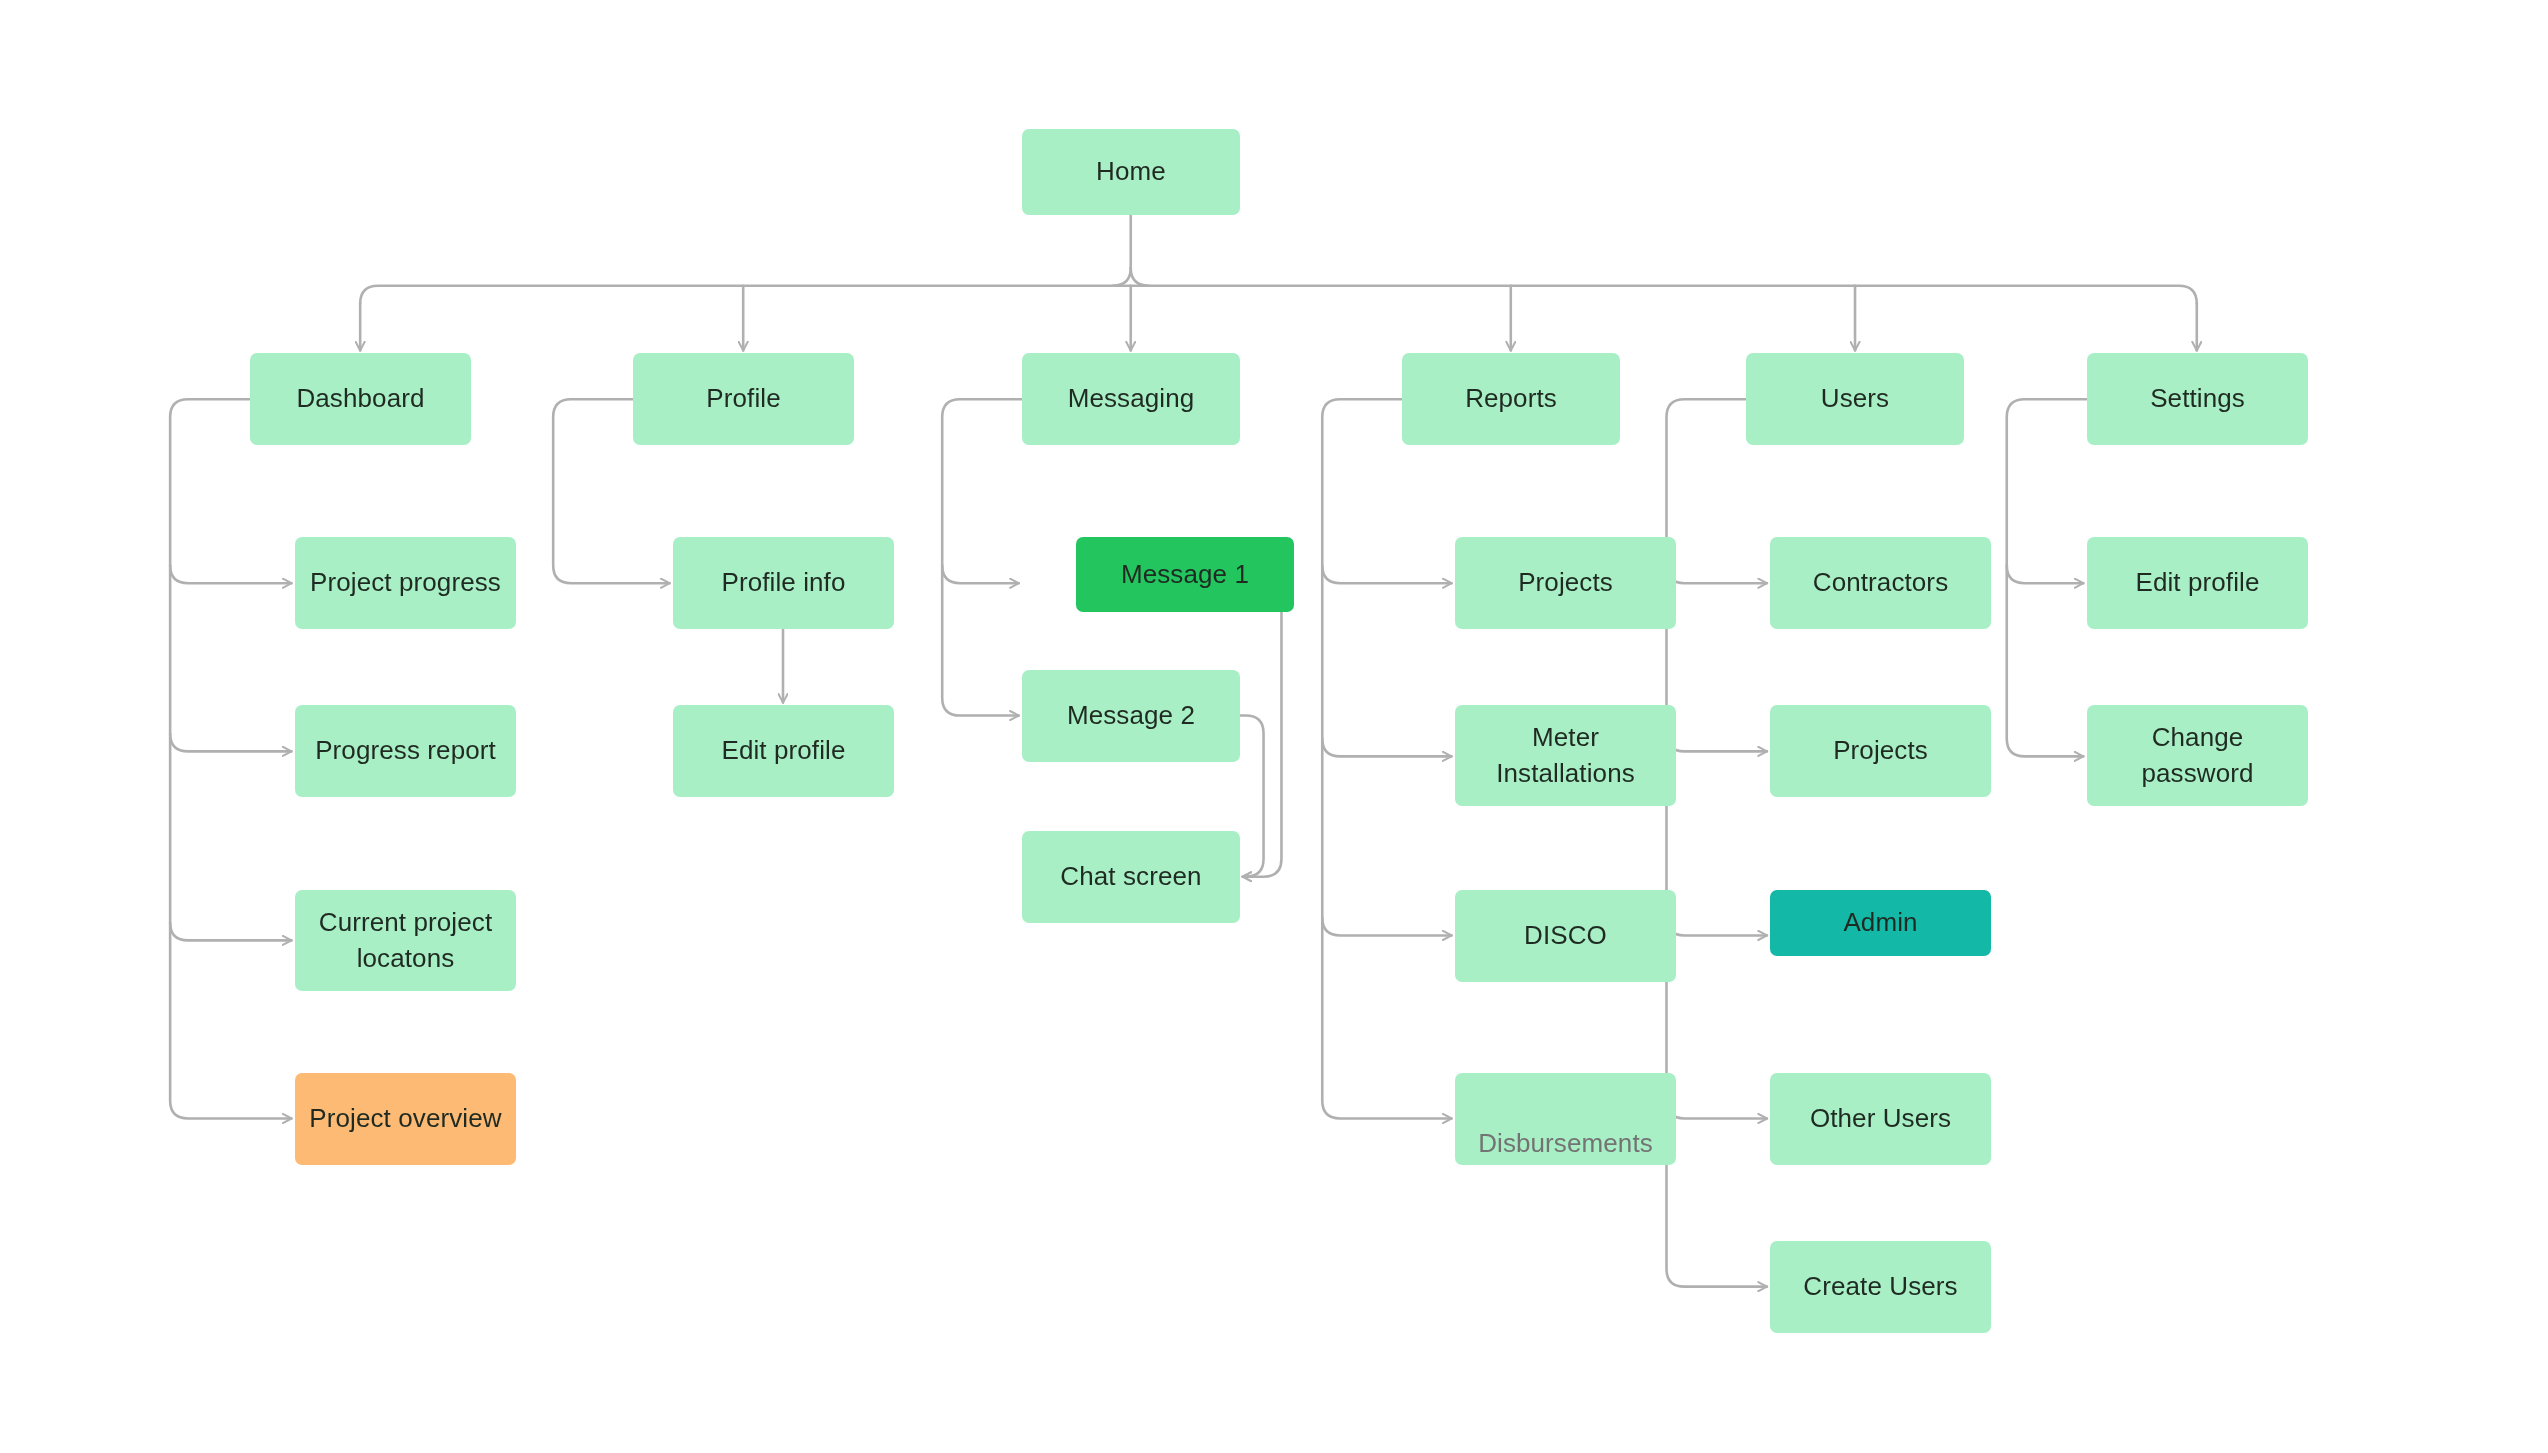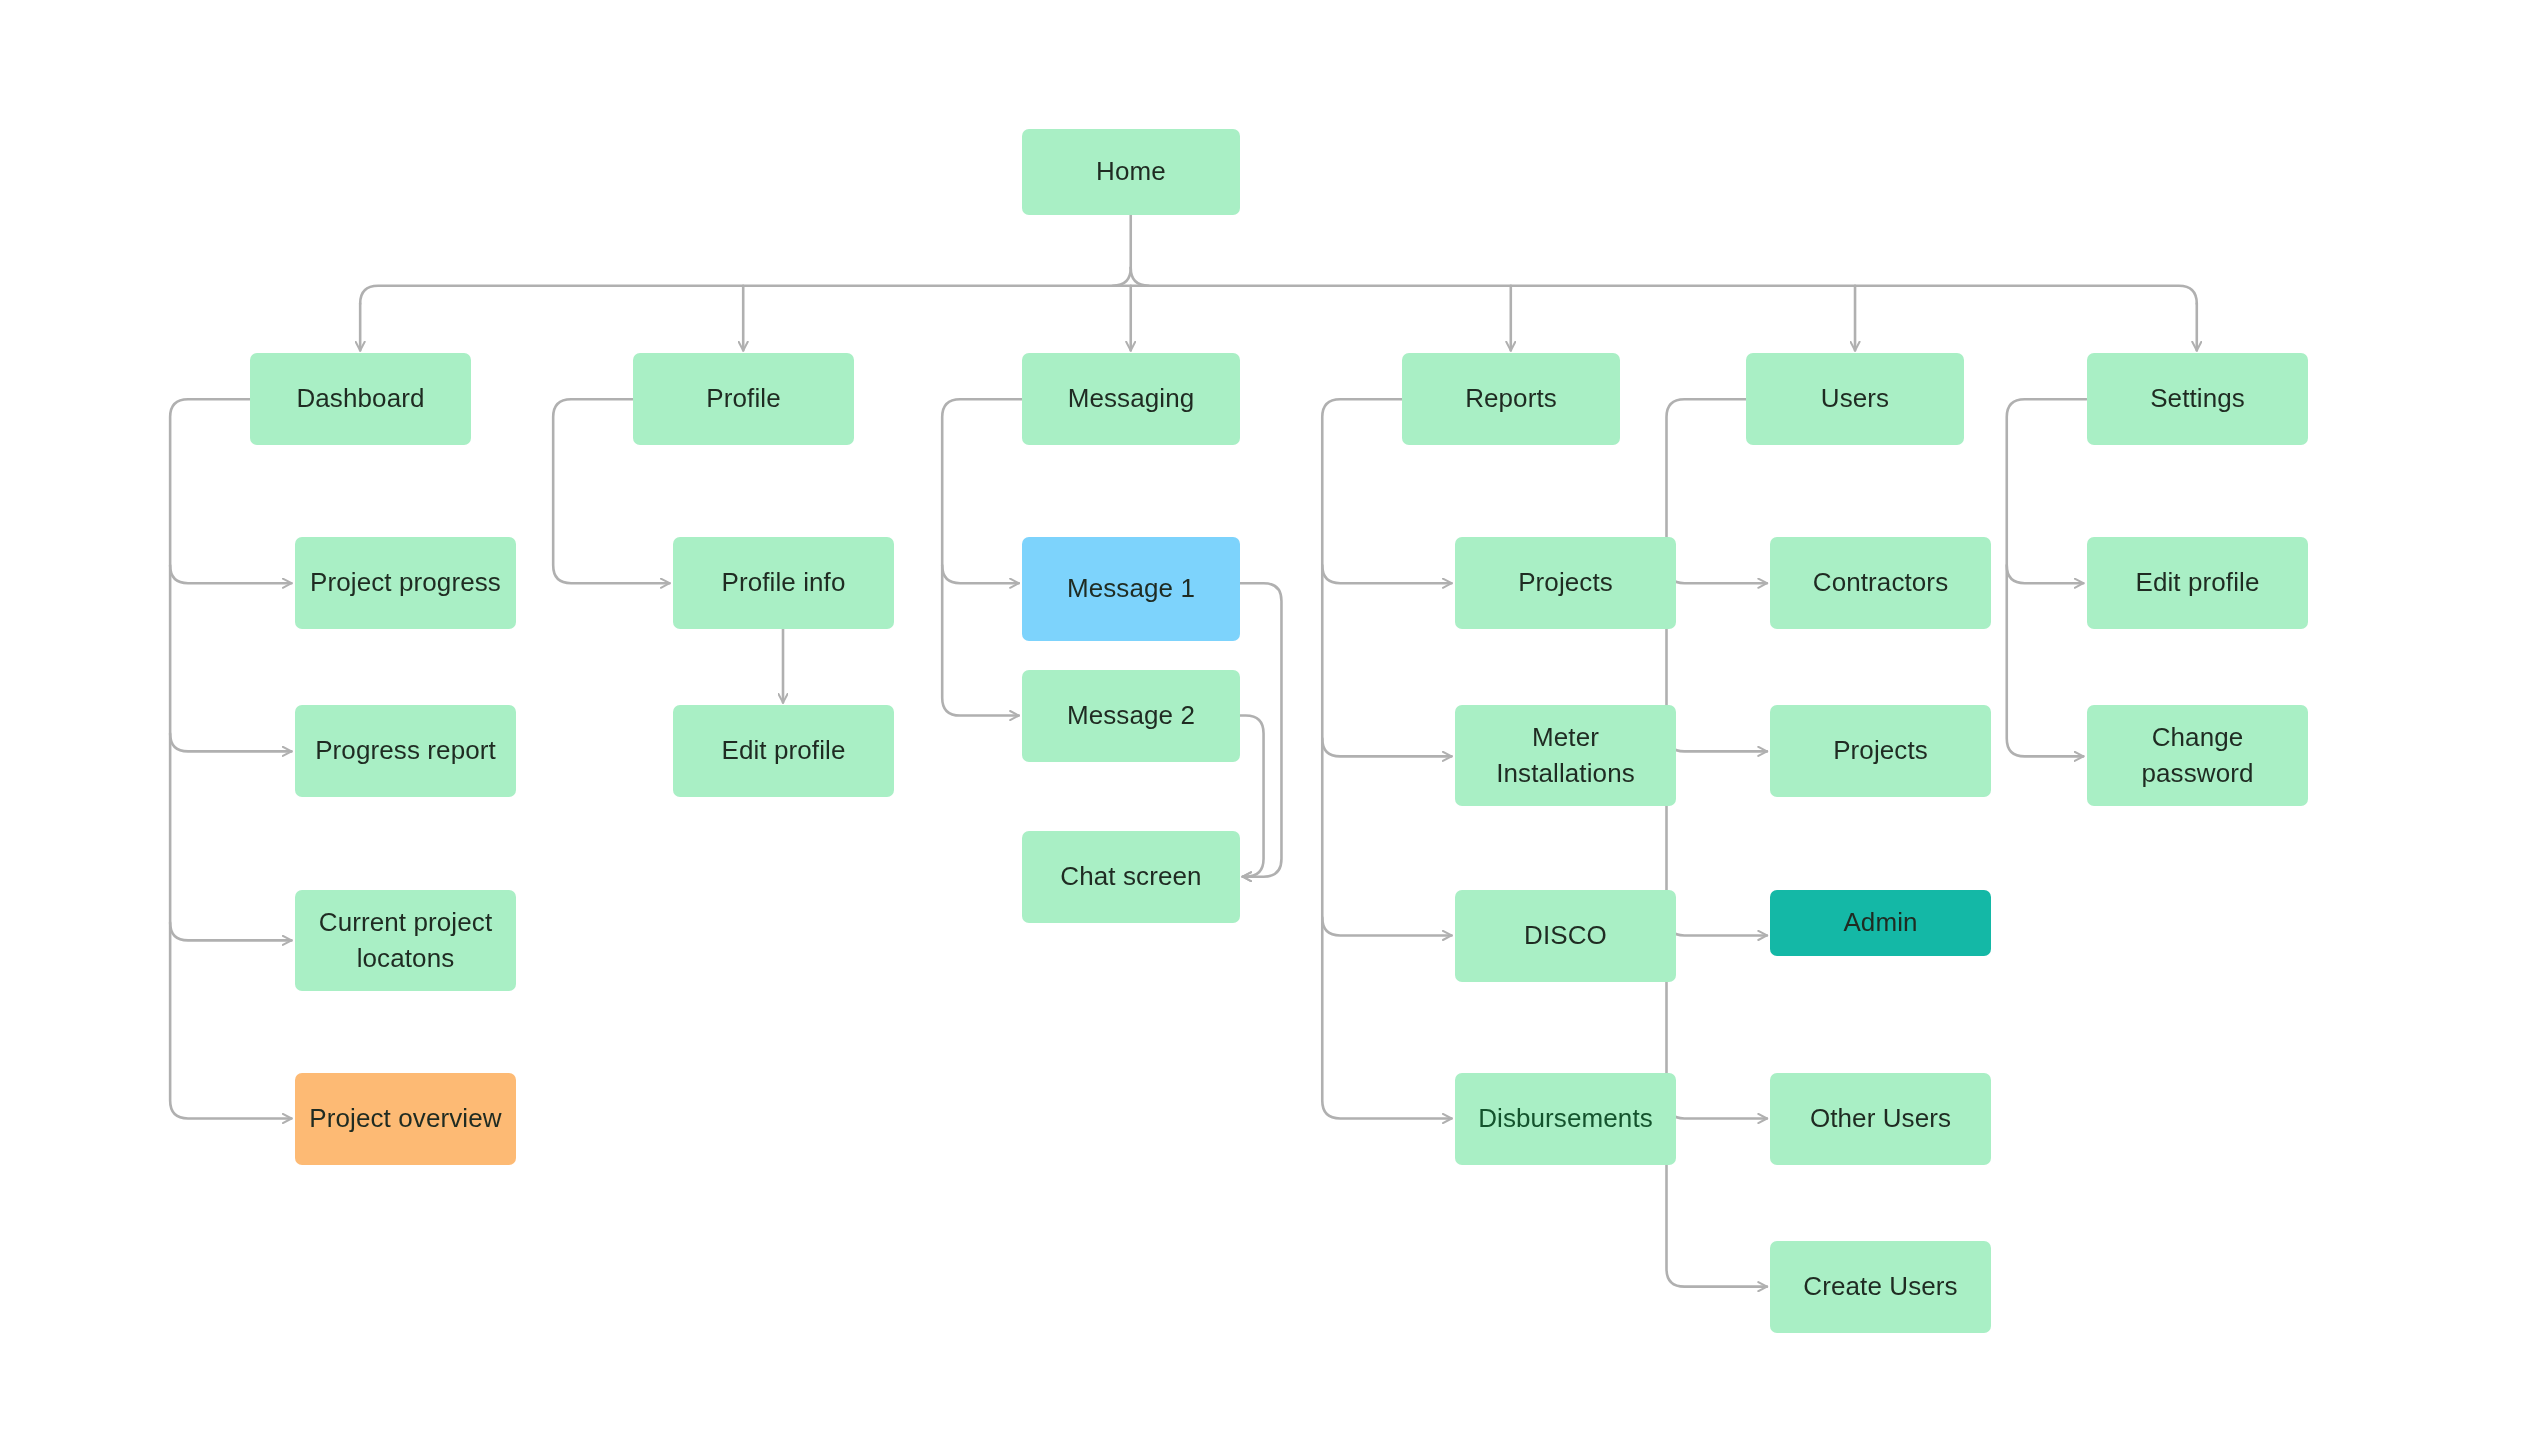--- a/index.html
+++ b/index.html
@@ -120,21 +120,21 @@
       </div>
       <div class="node" style="left: 673px; top: 537px; width: 221px; height: 92px; background: rgb(169, 239, 197); color: rgb(31, 43, 34);">
         <span class="node-label">Profile info</span>
       </div>
       <div class="node" style="left: 673px; top: 705px; width: 221px; height: 92px; background: rgb(169, 239, 197); color: rgb(31, 43, 34);">
         <span class="node-label">Edit profile</span>
       </div>
       <div class="node" style="left: 1022px; top: 353px; width: 218px; height: 92px; background: rgb(169, 239, 197); color: rgb(31, 43, 34);">
         <span class="node-label">Messaging</span>
       </div>
-      <div class="node" style="left: 1022px; top: 537px; width: 218px; height: 104px; background: #7dd3fc; color: rgb(31, 43, 34);">
+      <div class="node" style="left: 1076px; top: 537px; width: 218px; height: 75px; background: #22c55e; color: rgb(31, 43, 34);">
         <span class="node-label">Message 1</span>
       </div>
       <div class="node" style="left: 1022px; top: 670px; width: 218px; height: 92px; background: rgb(169, 239, 197); color: rgb(31, 43, 34);">
         <span class="node-label">Message 2</span>
       </div>
       <div class="node" style="left: 1022px; top: 831px; width: 218px; height: 92px; background: rgb(169, 239, 197); color: rgb(31, 43, 34);">
         <span class="node-label">Chat screen</span>
       </div>
       <div class="node" style="left: 1402px; top: 353px; width: 218px; height: 92px; background: rgb(169, 239, 197); color: rgb(31, 43, 34);">
         <span class="node-label">Reports</span>
@@ -142,21 +142,21 @@
       <div class="node" style="left: 1455px; top: 537px; width: 221px; height: 92px; background: rgb(169, 239, 197); color: rgb(31, 43, 34);">
         <span class="node-label">Projects</span>
       </div>
       <div class="node" style="left: 1455px; top: 705px; width: 221px; height: 101px; background: rgb(169, 239, 197); color: rgb(31, 43, 34);">
         <span class="node-label">Meter
 Installations</span>
       </div>
       <div class="node" style="left: 1455px; top: 890px; width: 221px; height: 92px; background: rgb(169, 239, 197); color: rgb(31, 43, 34);">
         <span class="node-label">DISCO</span>
       </div>
-      <div class="node" style="left: 1455px; top: 1073px; width: 221px; height: 92px; background: rgb(169, 239, 197); color: #14532d;">
+      <div class="node" style="left: 1455px; top: 1073px; width: 221px; height: 92px; background: rgb(169, 239, 197); color: #737373; align-items: flex-end;">
         <span class="node-label">Disbursements</span>
       </div>
       <div class="node" style="left: 1746px; top: 353px; width: 218px; height: 92px; background: rgb(169, 239, 197); color: rgb(31, 43, 34);">
         <span class="node-label">Users</span>
       </div>
       <div class="node" style="left: 1770px; top: 537px; width: 221px; height: 92px; background: rgb(169, 239, 197); color: rgb(31, 43, 34);">
         <span class="node-label">Contractors</span>
       </div>
       <div class="node" style="left: 1770px; top: 705px; width: 221px; height: 92px; background: rgb(169, 239, 197); color: rgb(31, 43, 34);">
         <span class="node-label">Projects</span>

